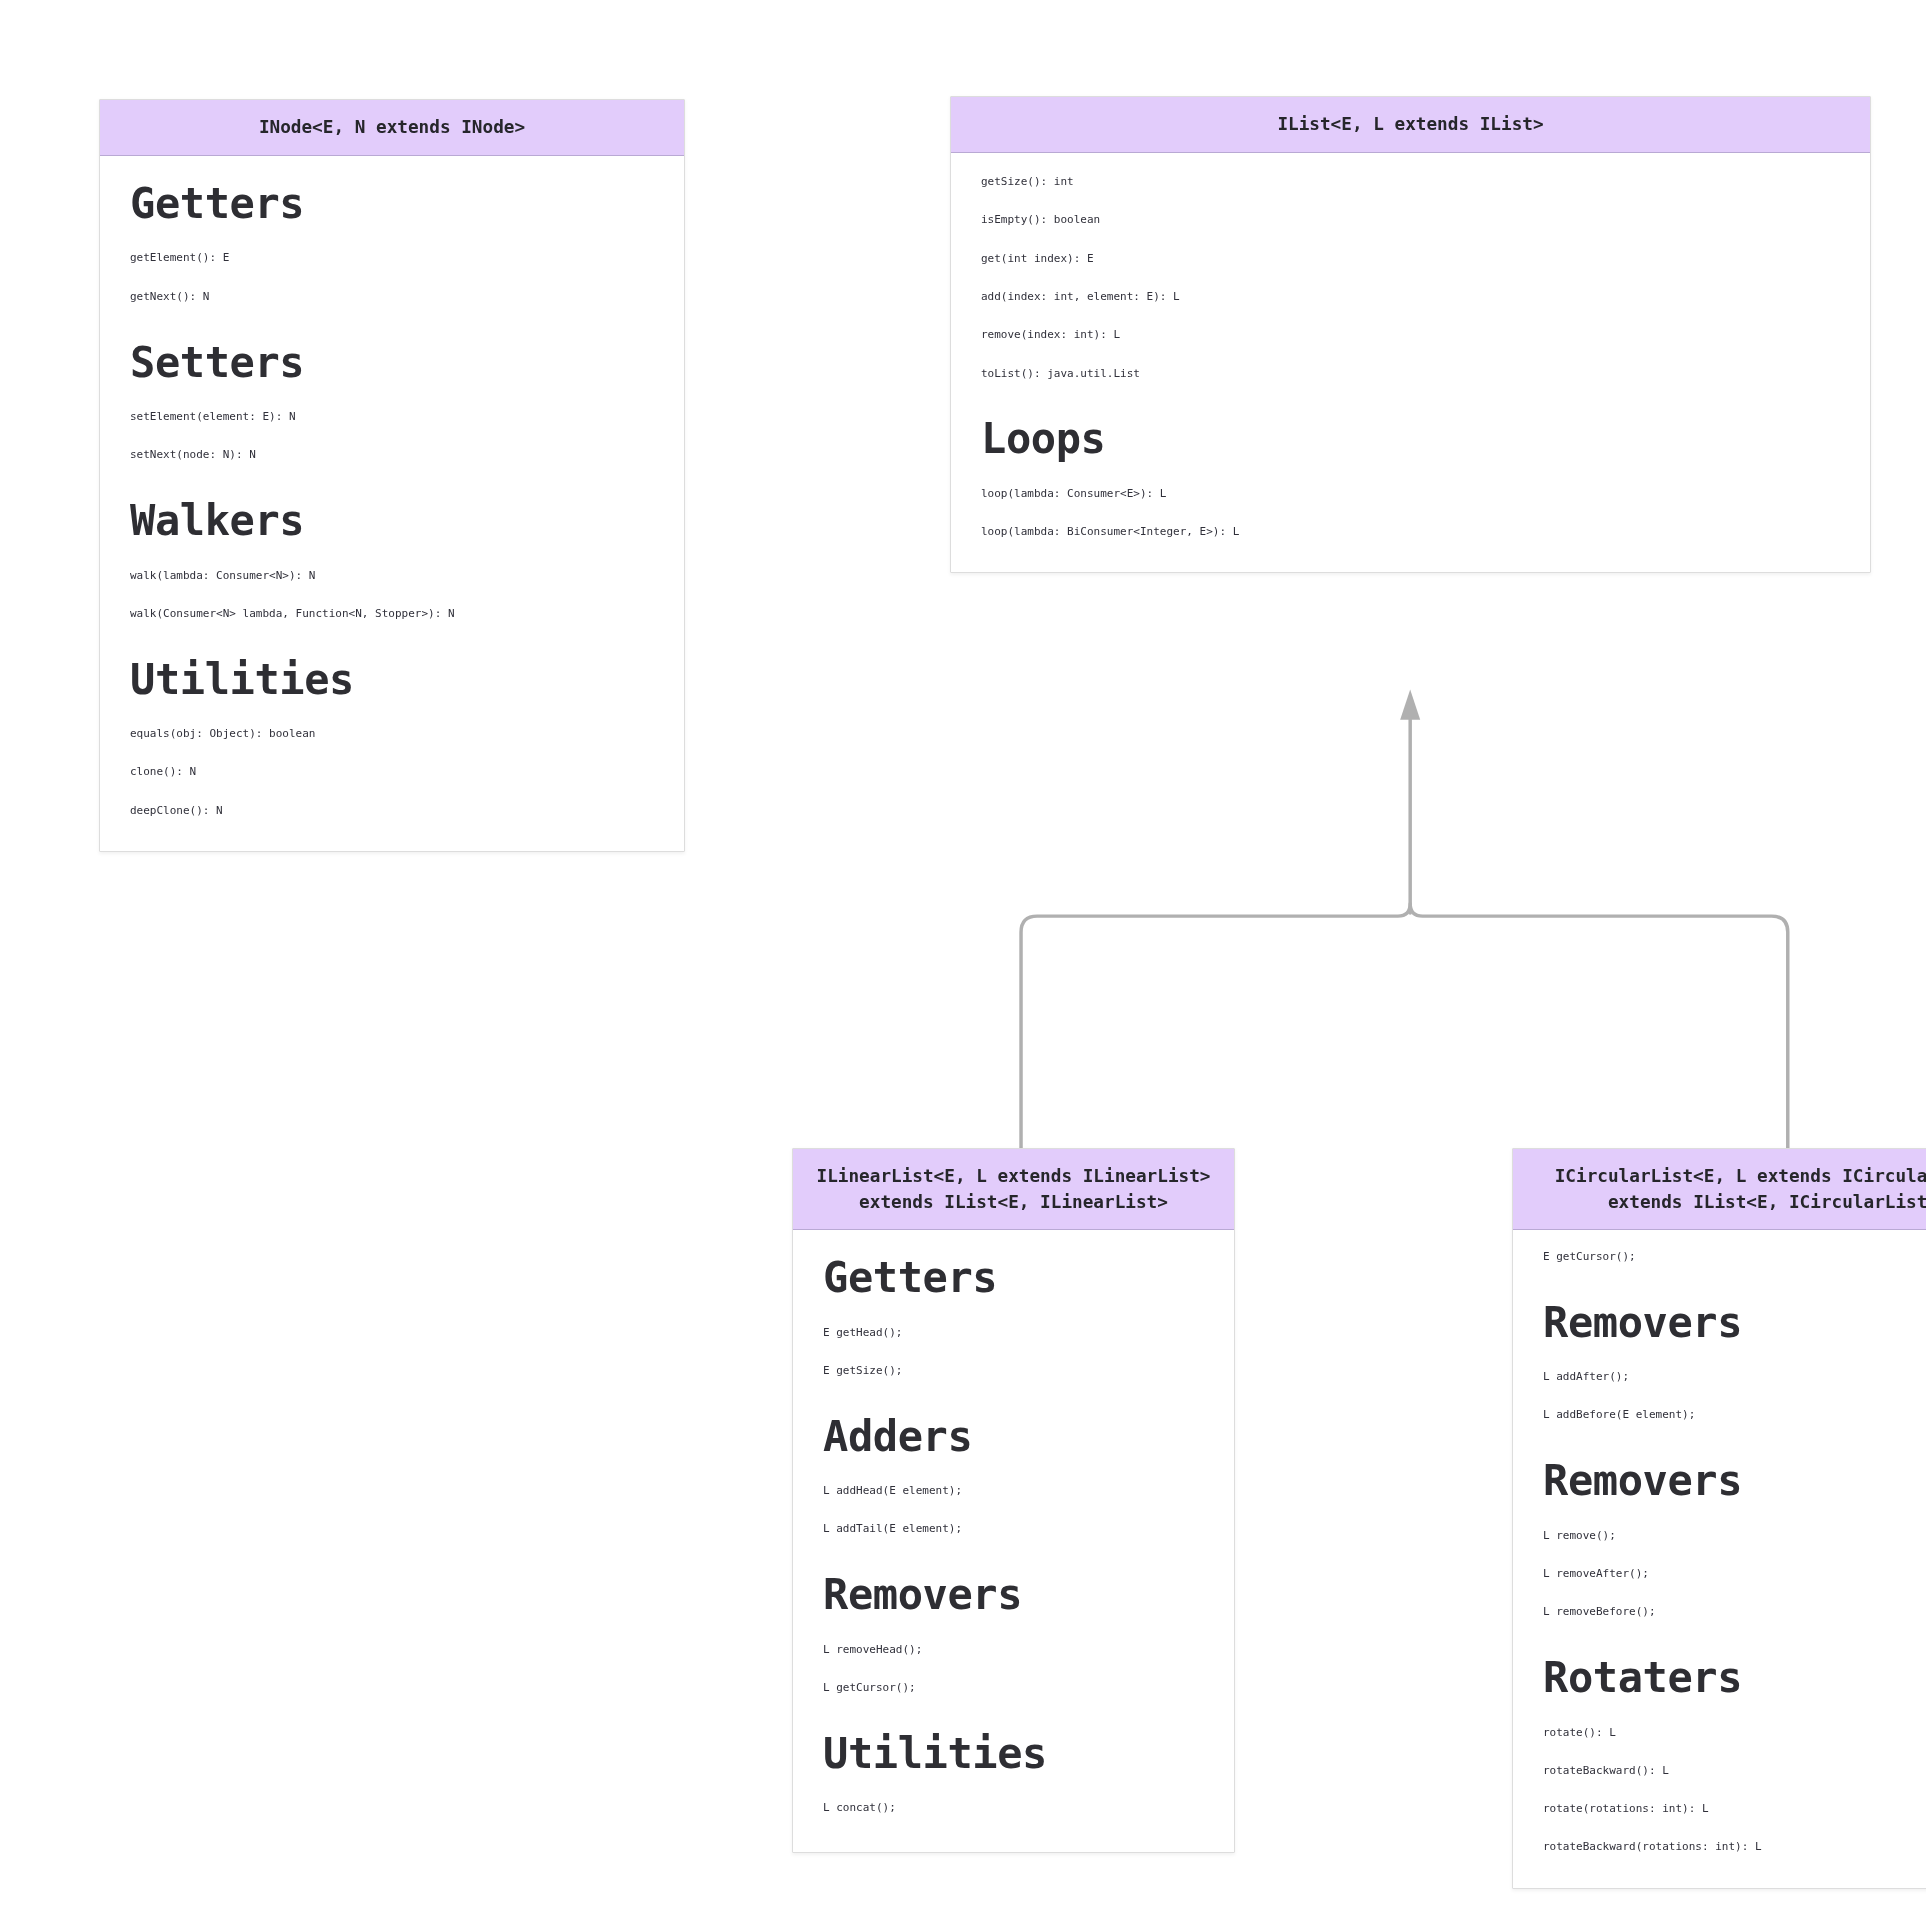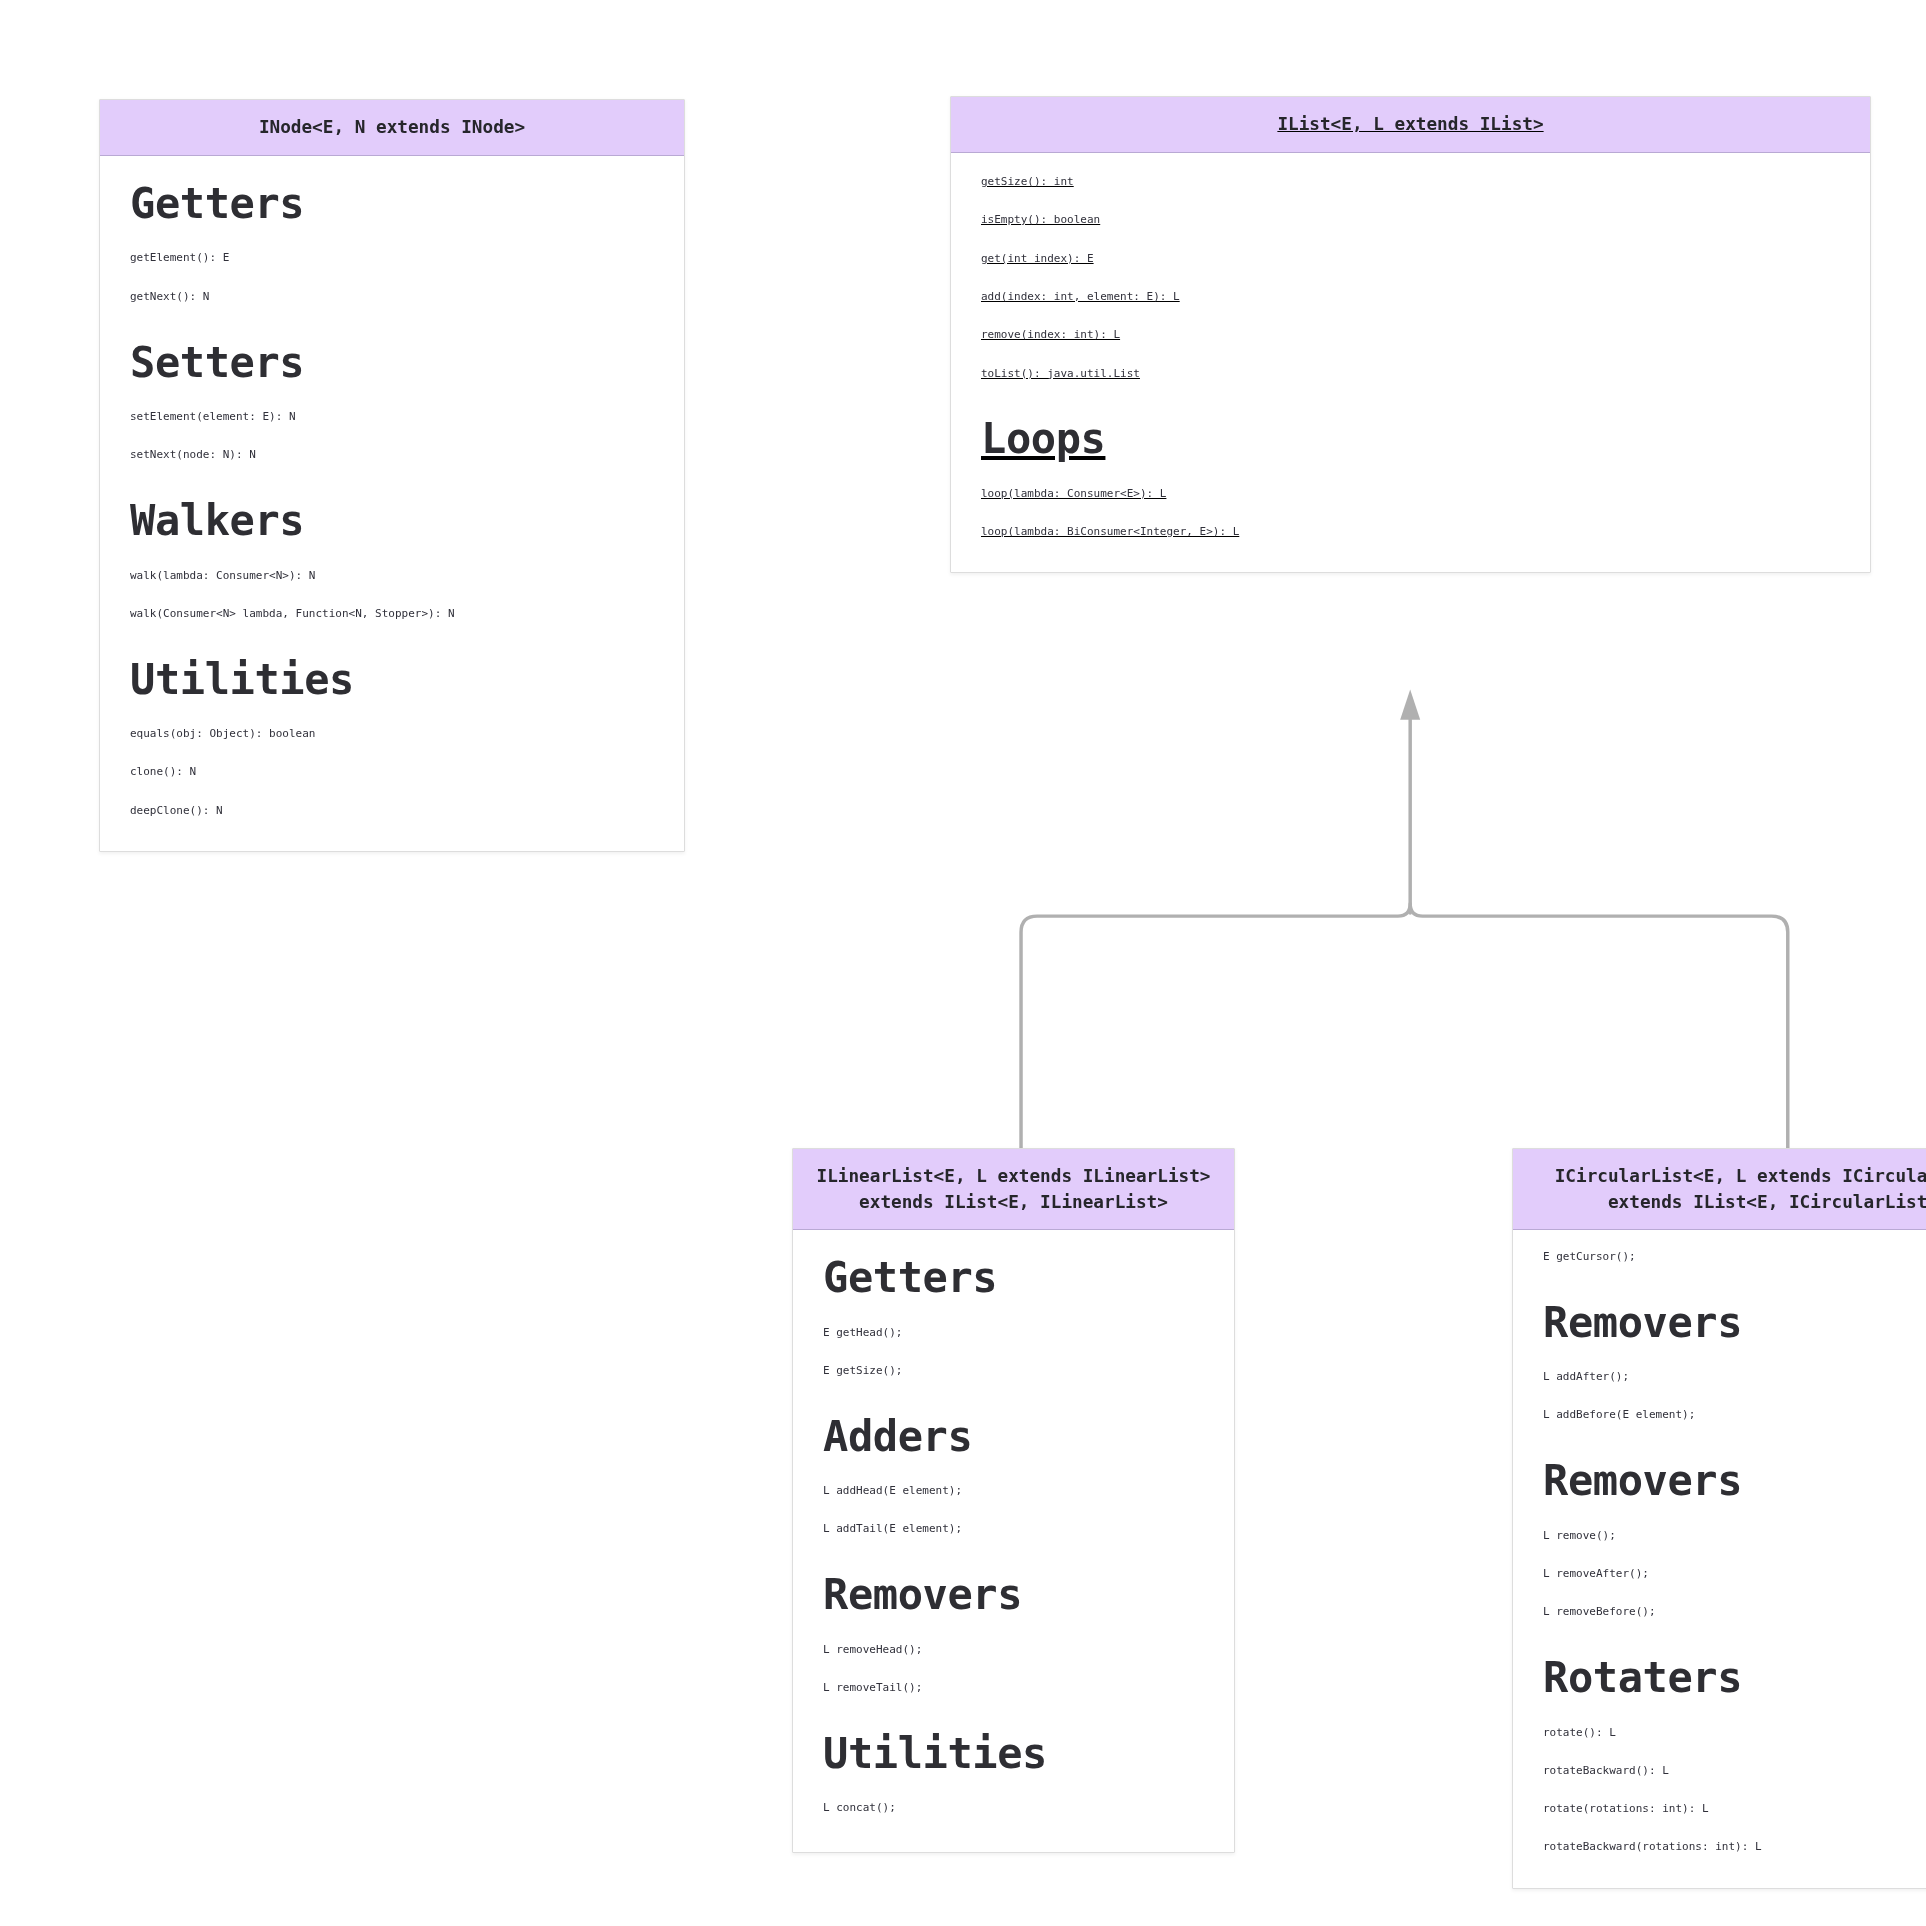--- a/index.html
+++ b/index.html
@@ -73,21 +73,21 @@
     font-size: 11px;
     line-height: 1.3;
     color: #30303a;
     margin: 0 0 0 0;
     padding: 12px 0 12px 0;
     white-space: pre;
   }
 
   
   #card-inode        { left: 99px;  top: 99px;  width: 586px; }
-  #card-ilist        { left: 950px; top: 96px;  width: 921px; text-decoration: underline; }
+  #card-ilist        { left: 950px; top: 96px;  width: 921px; }
   #card-ilinearlist  { left: 792px; top: 1148px; width: 443px; }
   #card-icircularlist{ left: 1512px; top: 1148px; width: 522px; }
 
   
   #card-ilist .card-body { padding-top: 10px; }
   #card-icircularlist .card-body { padding-top: 7.7px; }
   #card-ilinearlist .card-body { padding-bottom: 25px; }
 </style>
 </head>
 <body>
@@ -162,21 +162,21 @@
       <div class="section-title first">Getters</div>
       <div class="member">E getHead();</div>
       <div class="member">E getSize();</div>
 
       <div class="section-title">Adders</div>
       <div class="member">L addHead(E element);</div>
       <div class="member">L addTail(E element);</div>
 
       <div class="section-title">Removers</div>
       <div class="member">L removeHead();</div>
-      <div class="member">L removeTail();</div>
+      <div class="member">L getCursor();</div>
 
       <div class="section-title">Utilities</div>
       <div class="member">L concat();</div>
 
     </div>
   </div>
 
   <div class="card" id="card-icircularlist">
     <div class="card-header">
       <div>ICircularList&lt;E, L extends  ICircularList&gt;</div>

